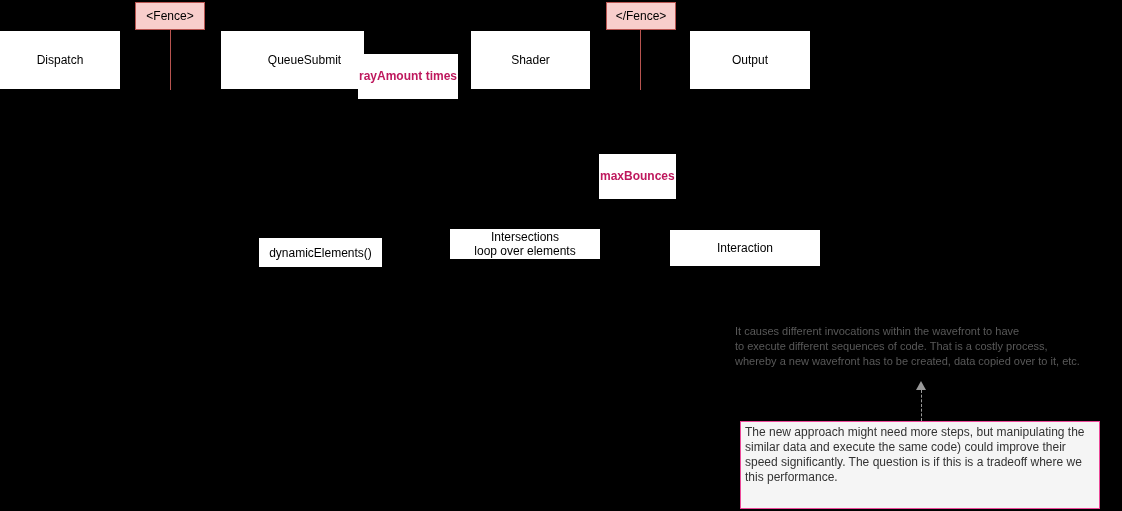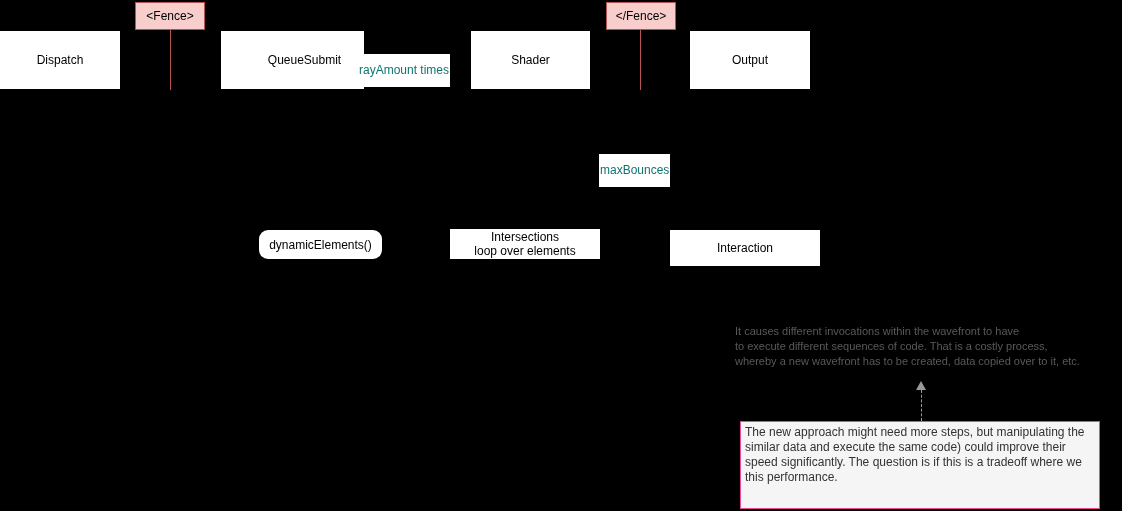--- a/index.html
+++ b/index.html
@@ -20,21 +20,21 @@
     font-size: 12px;
     display: flex;
     align-items: center;
     justify-content: center;
     text-align: center;
   }
   #node-dispatch     { left: 0;     top: 31px;  width: 120px; height: 58px; }
   #node-queuesubmit  { left: 221px; top: 31px;  width: 119px; height: 58px; padding-left: 24px; }
   #node-shader       { left: 471px; top: 31px;  width: 119px; height: 58px; }
   #node-output       { left: 690px; top: 31px;  width: 120px; height: 58px; }
-  #node-dynamic      { left: 259px; top: 230px; width: 123px; height: 29px; border-radius: 9px; }
+  #node-dynamic      { left: 259px; top: 238px; width: 123px; height: 29px; }
   #node-intersections{ left: 450px; top: 229px; width: 150px; height: 30px;
                        flex-direction: column; line-height: 14px; }
   #node-interaction  { left: 670px; top: 230px; width: 150px; height: 36px; }
 
   
   .fence {
     position: absolute;
     background: #f8cecc;
     border: 1px solid #b85450;
     font-size: 12px;
@@ -50,25 +50,26 @@
     width: 1px;
     background: #b85450;
   }
   #fence-line-open  { left: 170px; top: 30px; height: 60px; }
   #fence-line-close { left: 640px; top: 30px; height: 60px; }
 
   
   .floating-label {
     position: absolute;
     background: #ffffff;
-    color: #0f766e;
+    color: #be185d;
     font-size: 12px;
     line-height: 13px;
-    padding: 10px 1px;
+    padding: 16px 1px;
     white-space: nowrap;
+    font-weight: bold;
   }
   #label-rayamount  { left: 358px; top: 54px; }
   #label-maxbounces { left: 599px; top: 154px; }
 
   
   .comment {
     position: absolute;
     left: 735px;
     top: 324px;
     color: #595959;

